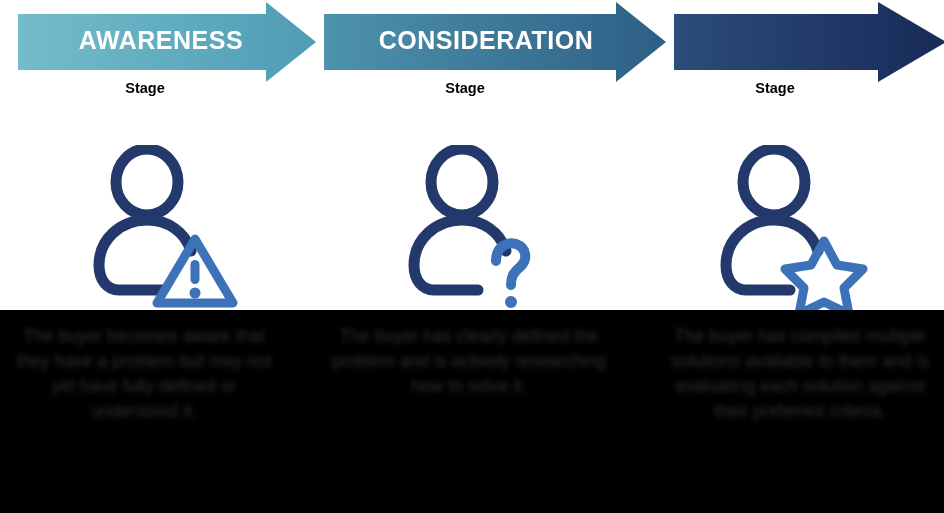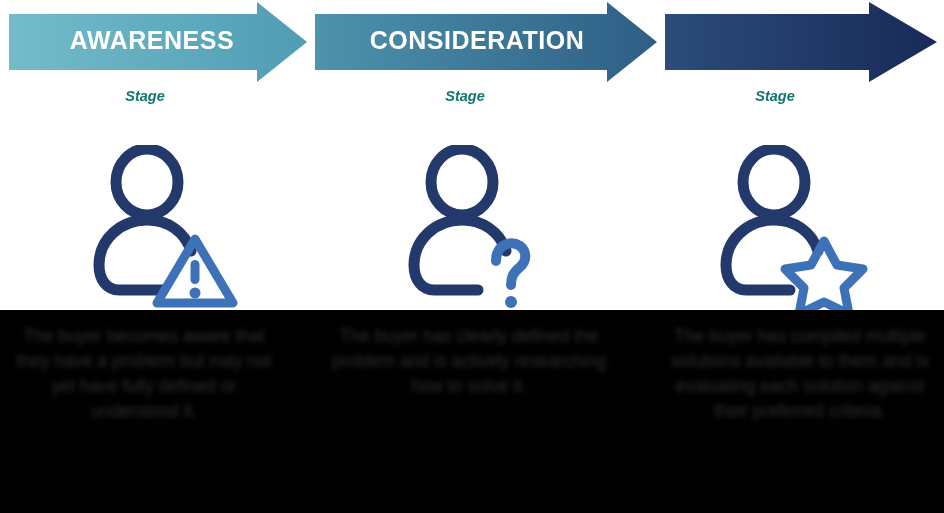--- a/index.html
+++ b/index.html
@@ -11,21 +11,21 @@
     width: 944px;
     height: 513px;
     position: relative;
     overflow: hidden;
     font-family: "Liberation Sans", sans-serif;
   }
 
   
   #arrow-banner {
     position: absolute;
-    left: 7px;
+    left: 16px;
     top: 0;
     width: 874px;
     height: 84px;
   }
   #arrow-banner svg { display: block; }
 
   .arrow-label {
     position: absolute;
     top: 26px;
     color: #ffffff;
@@ -36,27 +36,26 @@
     white-space: nowrap;
     user-select: none;
   }
   #arrow-label-awareness { left: 30px;  width: 230px; }
   #arrow-label-consideration { left: 330px; width: 280px; text-align: center; }
   #arrow-label-decision { left: 680px; width: 220px; }
 
   
   .stage-caption {
     position: absolute;
-    top: 88px;
+    top: 80px;
     font-size: 14.5px;
     font-weight: bold;
-    color: #0f766e;
+    color: #000000;
     text-align: center;
     white-space: nowrap;
-    font-style: italic;
   }
   #stage-caption-0 { left: 85px;  width: 120px; }
   #stage-caption-1 { left: 405px; width: 120px; }
   #stage-caption-2 { left: 715px; width: 120px; }
 
   
   .persona-icon {
     position: absolute;
     top: 145px;
     width: 160px;

